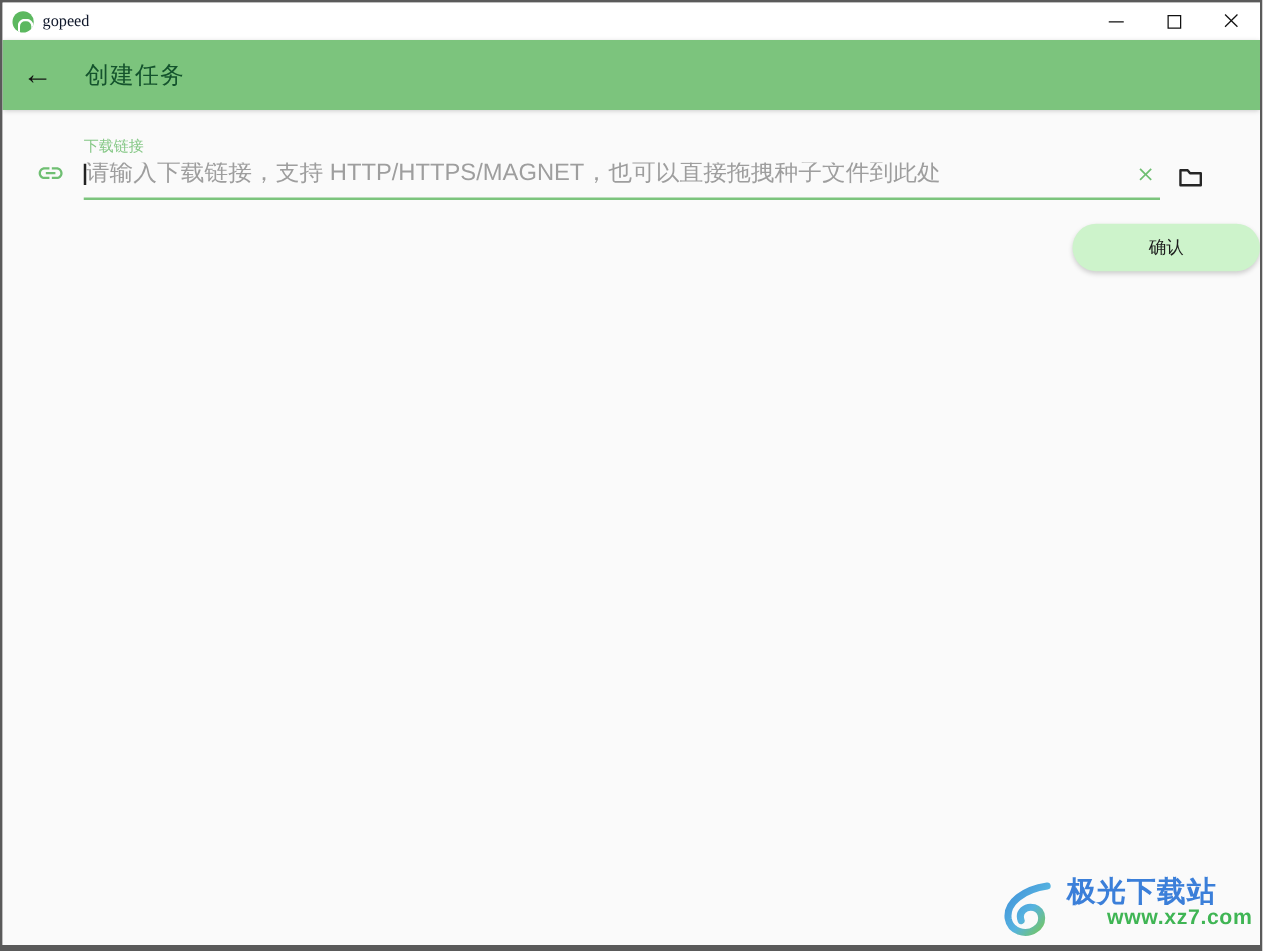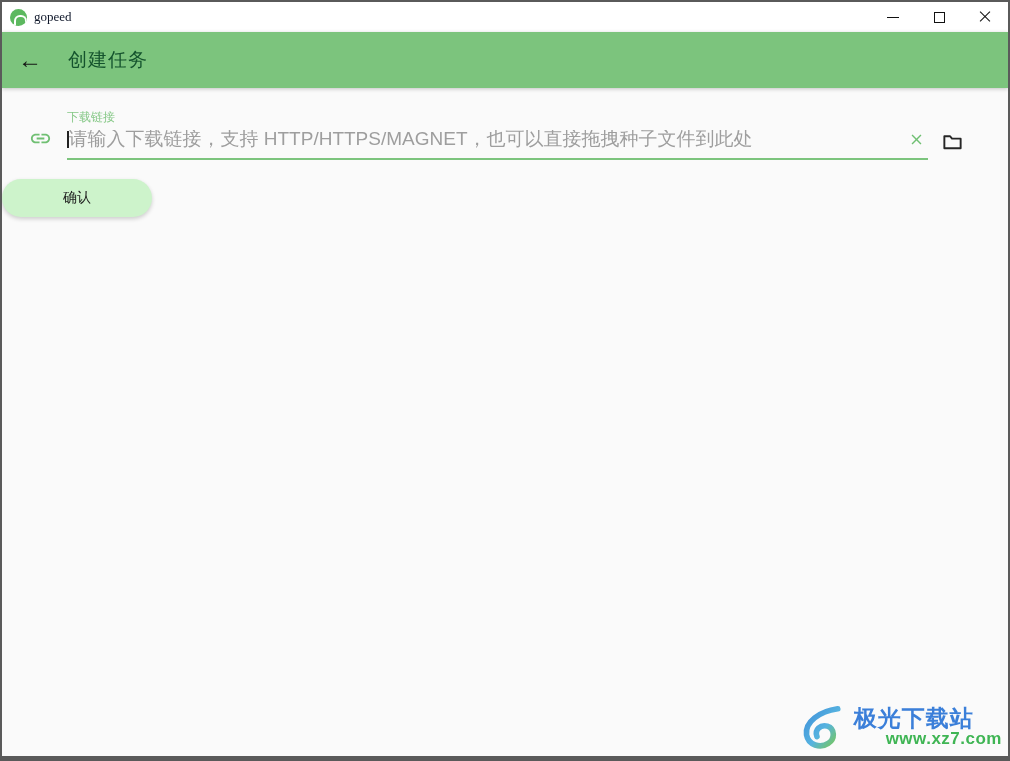--- a/index.html
+++ b/index.html
@@ -106,35 +106,35 @@
     width: 24px; height: 24px; flex: 0 0 auto;
     display: flex; align-items: center; justify-content: center;
     cursor: pointer; margin-left: 8px;
   }
   .folder-btn {
     width: 26px; height: 26px; margin: 18px 0 0 11px; flex: 0 0 auto;
     display: flex; align-items: center; justify-content: center;
     cursor: pointer;
   }
 
-  .confirm-wrap { display: flex; justify-content: flex-start; margin-top: 19px; }
+  .confirm-wrap { display: flex; justify-content: flex-end; margin-top: 19px; }
   .confirm-btn {
     min-width: 150px; height: 38px;
     background: #cdf3cb;
     border: none; border-radius: 19px;
     font-size: 14px; color: #1d1d1d;
     box-shadow: 0 2px 4px rgba(0,0,0,0.18);
     cursor: pointer; padding: 0 34px;
     font-family: "Liberation Sans", "DejaVu Sans", sans-serif;
   }
 
   
   .watermark {
     position: absolute; right: 6px; bottom: 3px;
-    display: flex; align-items: center;
+    display: flex; align-items: flex-start;
     pointer-events: none;
   }
   .wm-logo { width: 54px; height: 52px; flex: 0 0 auto; margin-right: 4px; }
   .wm-text { display: flex; flex-direction: column; line-height: 1.05; }
   .wm-name { font-size: 23px; font-weight: bold; color: #3b7fd9; letter-spacing: 1px; }
   .wm-url  { font-size: 17px; font-weight: bold; color: #3fb554; letter-spacing: 0.5px; margin-left: 32px; }
 </style>
 </head>
 <body>
 

